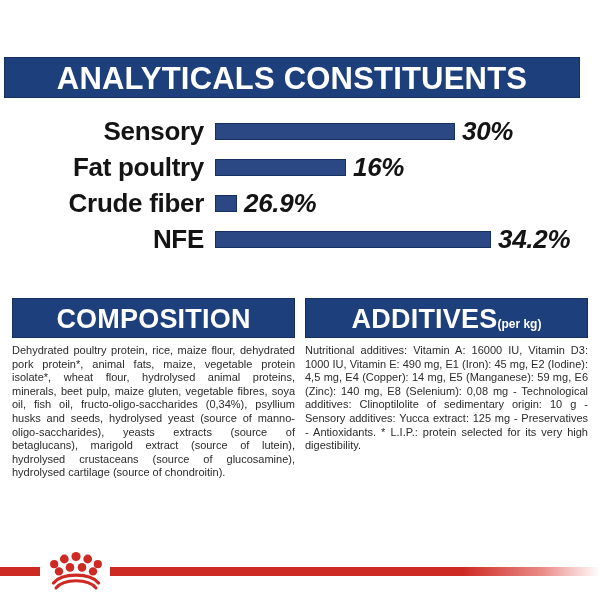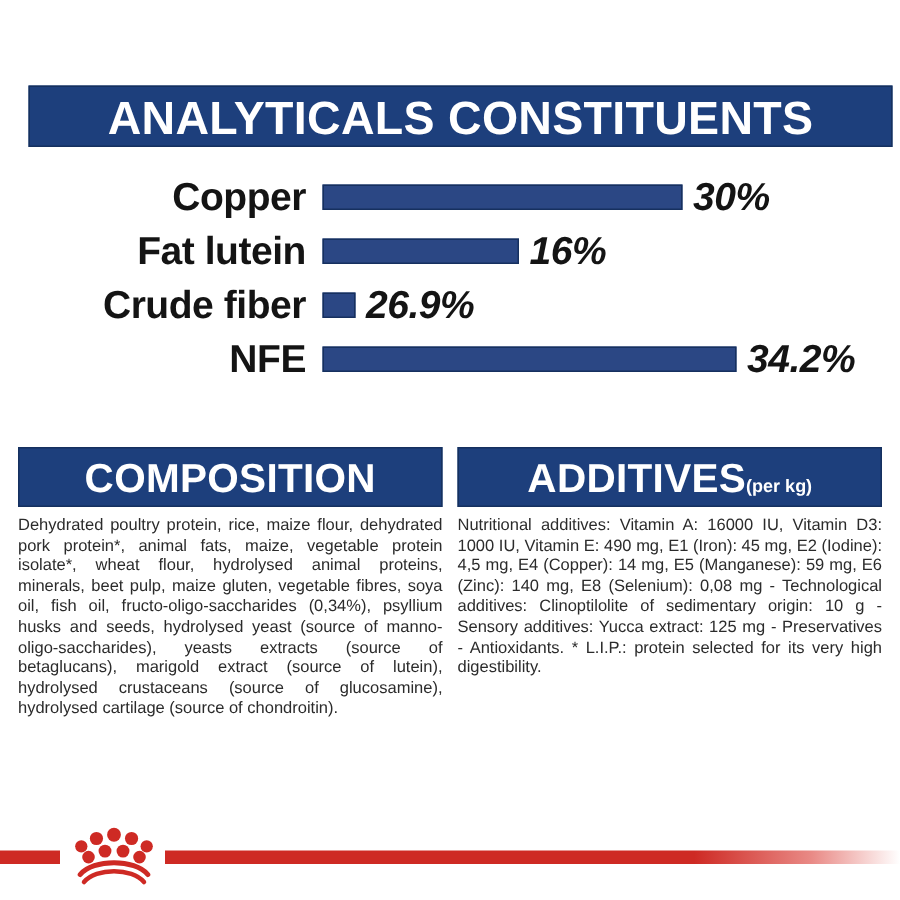--- a/index.html
+++ b/index.html
@@ -18,21 +18,21 @@
   .page {
     position: relative;
     width: 600px;
     height: 600px;
     background: #ffffff;
   }
 
   
   .analyticals-panel {
     position: absolute;
-    left: 19px;
+    left: 4px;
     top: 57px;
     width: 576px;
   }
 
   .band {
     background: #1d3f7c;
     color: #ffffff;
     text-align: center;
     box-sizing: border-box;
     border: 1px solid #15305f;
@@ -164,29 +164,29 @@
 
 <div class="page">
 
   <div class="analyticals-panel">
     <div class="band band-analyticals">ANALYTICALS CONSTITUENTS</div>
   </div>
 
   <div class="chart">
 
     <div class="chart-row">
-      <div class="chart-label">Copper</div>
+      <div class="chart-label">Sensory</div>
       <div class="chart-bar-wrap">
         <div class="chart-bar" style="width:240px"></div>
         <div class="chart-value">30%</div>
       </div>
     </div>
 
     <div class="chart-row">
-      <div class="chart-label">Fat lutein</div>
+      <div class="chart-label">Fat poultry</div>
       <div class="chart-bar-wrap">
         <div class="chart-bar" style="width:131px"></div>
         <div class="chart-value">16%</div>
       </div>
     </div>
 
     <div class="chart-row">
       <div class="chart-label">Crude fiber</div>
       <div class="chart-bar-wrap">
         <div class="chart-bar" style="width:22px"></div>

